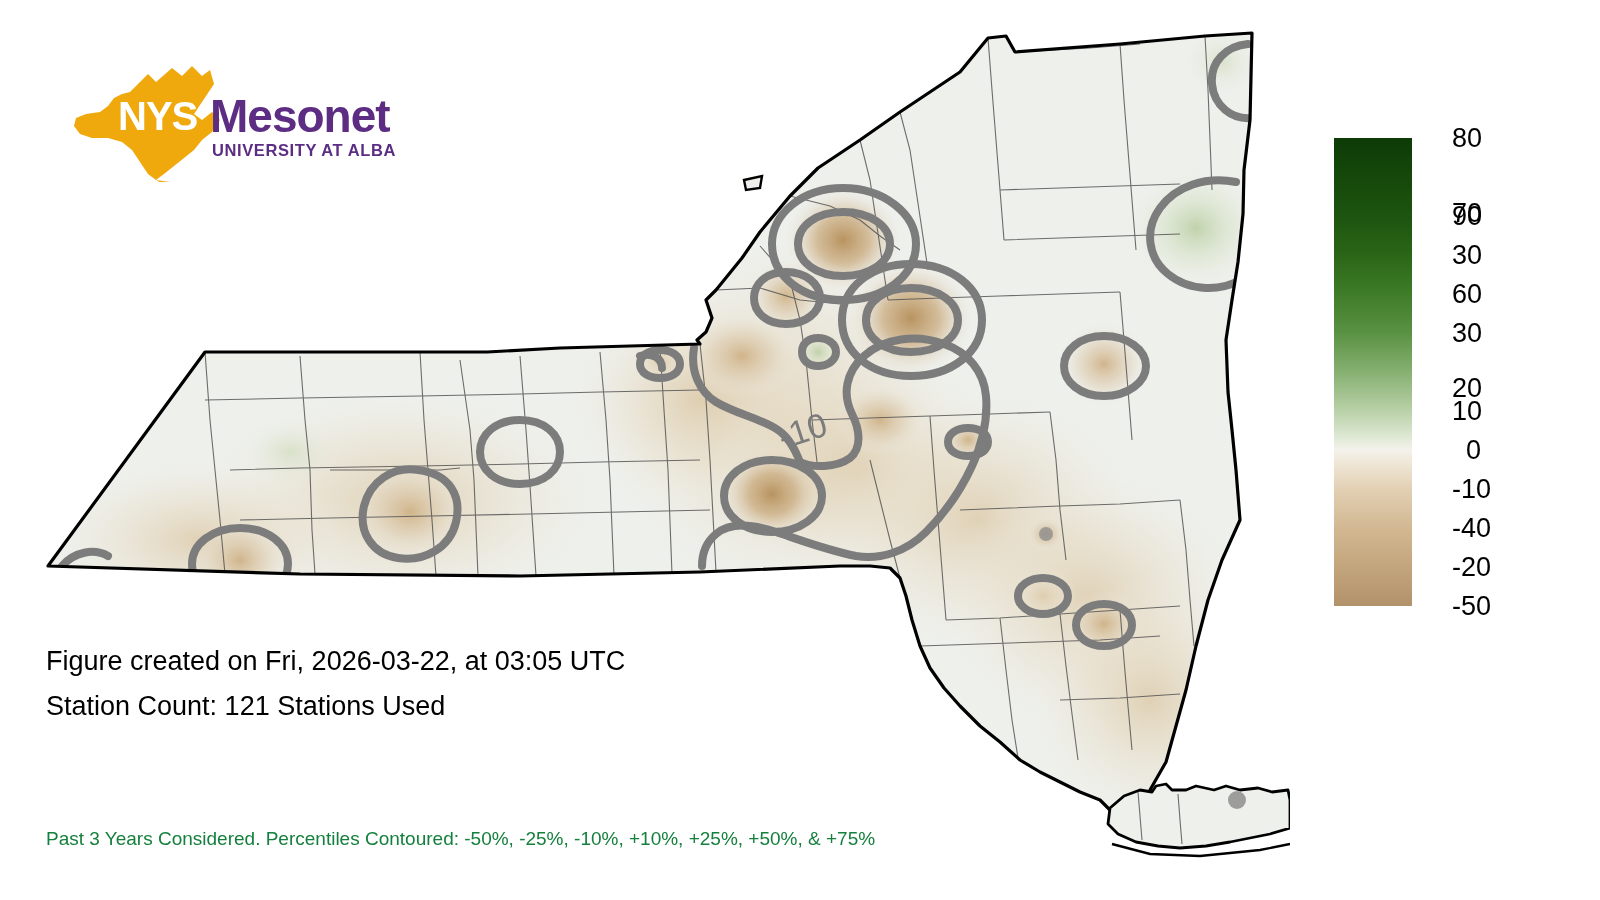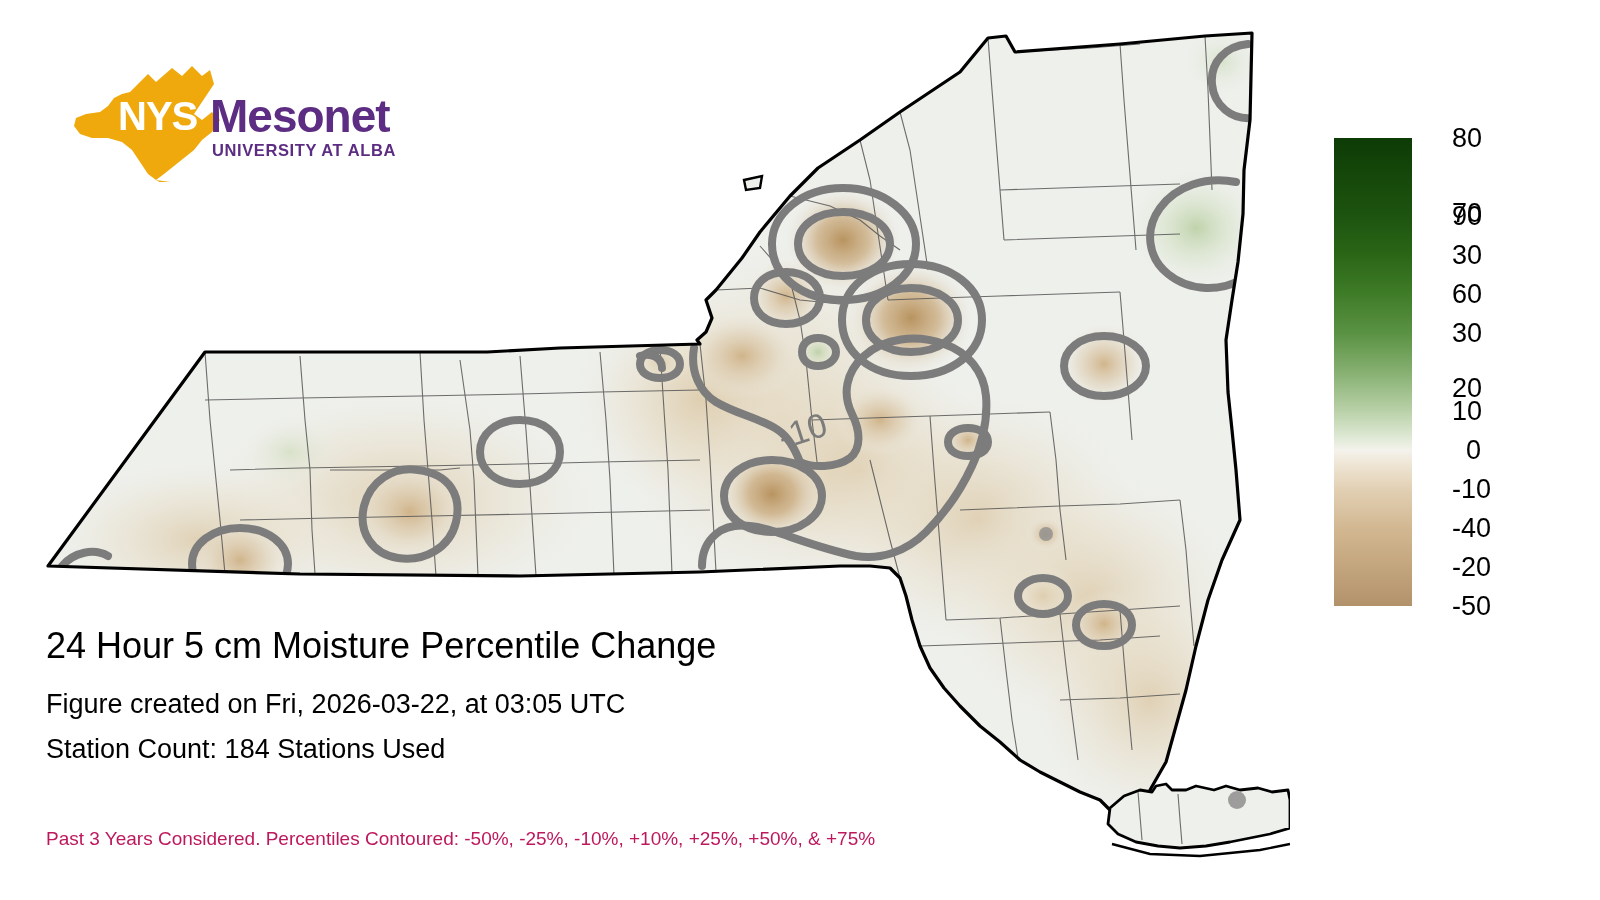--- a/index.html
+++ b/index.html
@@ -86,21 +86,21 @@
     line-height: 1.0;
     white-space: nowrap;
   }
   #sub-created { margin-top: 24px; }
   #sub-station { margin-top: 18px; }
   #footnote {
     position: absolute;
     left: 46px;
     top: 828px;
     font-size: 19px;
-    color: #be185d;
+    color: #15803d;
     white-space: nowrap;
   }
 </style>
 </head>
 <body>
 
 <div id="page">
 
   <div id="map-area">
     <svg id="map-svg" width="1290" height="880" viewBox="0 0 1290 880">
@@ -443,20 +443,19 @@
       <div class="cb-tick" style="top:260px;">10</div>
       <div class="cb-tick" style="top:299px; left:14px;">0</div>
       <div class="cb-tick" style="top:338px;">-10</div>
       <div class="cb-tick" style="top:377px;">-40</div>
       <div class="cb-tick" style="top:416px;">-20</div>
       <div class="cb-tick" style="top:455px;">-50</div>
     </div>
   </div>
 
   <div id="caption">
-    <div id="title-main">24 Hour 5 cm Moisture Percentile Change</div>
     <div id="sub-created" class="sub-line">Figure created on Fri, 2026-03-22, at 03:05 UTC</div>
-    <div id="sub-station" class="sub-line">Station Count: 184 Stations Used</div>
+    <div id="sub-station" class="sub-line">Station Count: 121 Stations Used</div>
   </div>
 
   <div id="footnote">Past 3 Years Considered. Percentiles Contoured: -50%, -25%, -10%, +10%, +25%, +50%, &amp; +75%</div>
 
 </div>
 
 </body></html>

